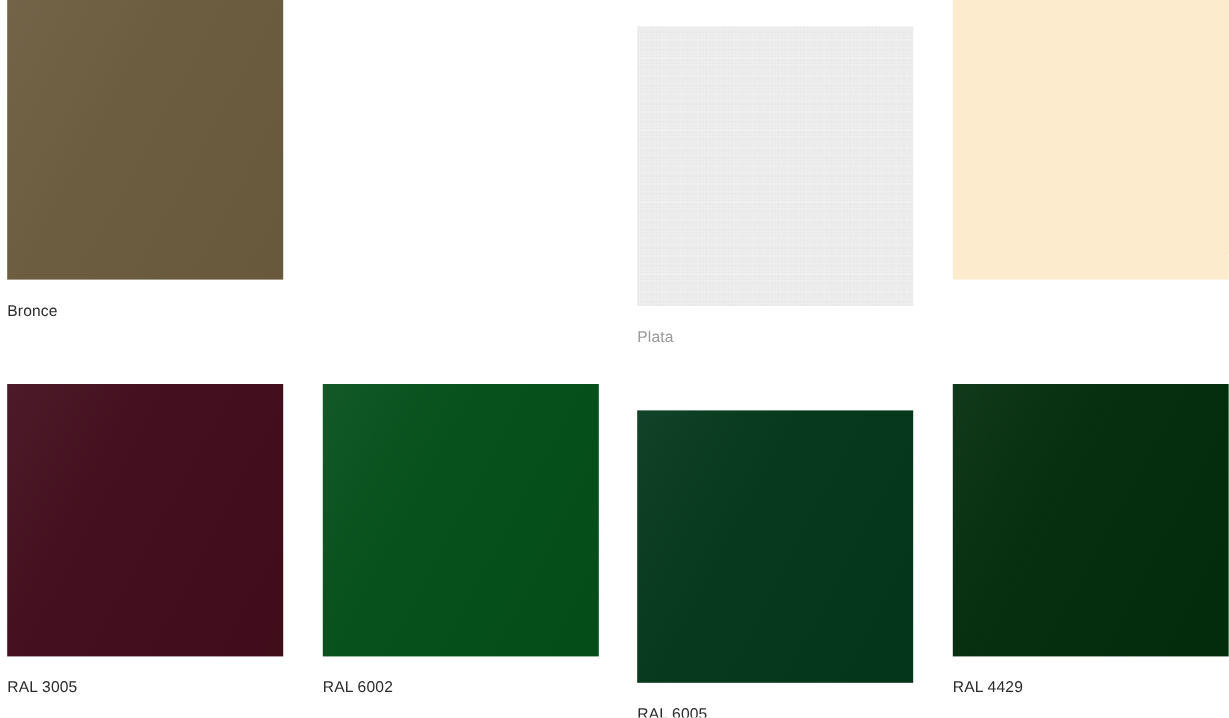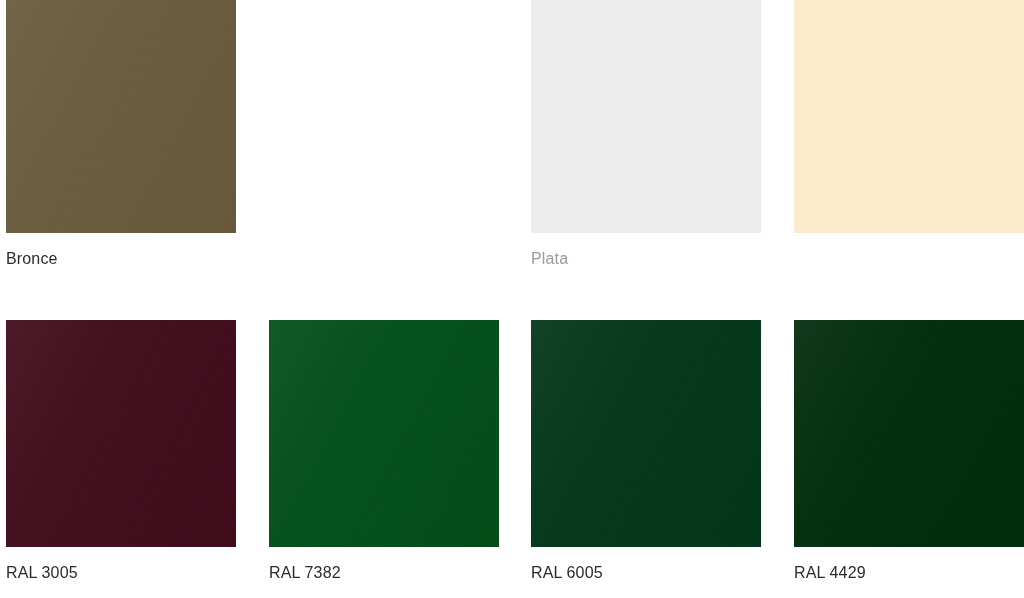--- a/index.html
+++ b/index.html
@@ -44,21 +44,21 @@
 
   
   .swatch-cell {
     position: absolute;
     top: 0;
     width: 230px;
   }
 
   .swatch-cell.col-0 { left: 0px;   }
   .swatch-cell.col-1 { left: 263px; }
-  .swatch-cell.col-2 { left: 525px; }
+  .swatch-cell.col-2 { left: 525px; margin-top: 22px; }
   .swatch-cell.col-3 { left: 788px; }
 
   
   .swatch-chip {
     position: relative;
     width: 230px;
     display: block;
     overflow: hidden;
   }
 
@@ -119,21 +119,21 @@
       rgba(255,255,255,0.055) 0%,
       rgba(255,255,255,0.012) 38%,
       rgba(0,0,0,0.028) 100%
     );
   }
 
   
   .swatch-label {
     display: block;
     margin-top: 17px;
-    font-size: 16px;
+    font-size: 13px;
     line-height: 17px;
     letter-spacing: 0.15px;
     color: #2b2b2b;
     white-space: nowrap;
   }
 
   .swatch-label.muted { color: #9b9b9b; }
 </style>
 </head>
 <body>
@@ -161,21 +161,21 @@
 
   <div class="swatch-row row-2">
 
     <div class="swatch-cell col-0">
       <div class="swatch-chip shaded" style="background-color: rgb(66, 13, 28);"></div>
       <span class="swatch-label">RAL 3005</span>
     </div>
 
     <div class="swatch-cell col-1">
       <div class="swatch-chip shaded" style="background-color: rgb(4, 79, 26);"></div>
-      <span class="swatch-label">RAL 7382</span>
+      <span class="swatch-label">RAL 6002</span>
     </div>
 
     <div class="swatch-cell col-2">
       <div class="swatch-chip shaded" style="background-color: rgb(4, 55, 28);"></div>
       <span class="swatch-label">RAL 6005</span>
     </div>
 
     <div class="swatch-cell col-3">
       <div class="swatch-chip shaded" style="background-color: rgb(3, 45, 13);"></div>
       <span class="swatch-label">RAL 4429</span>

